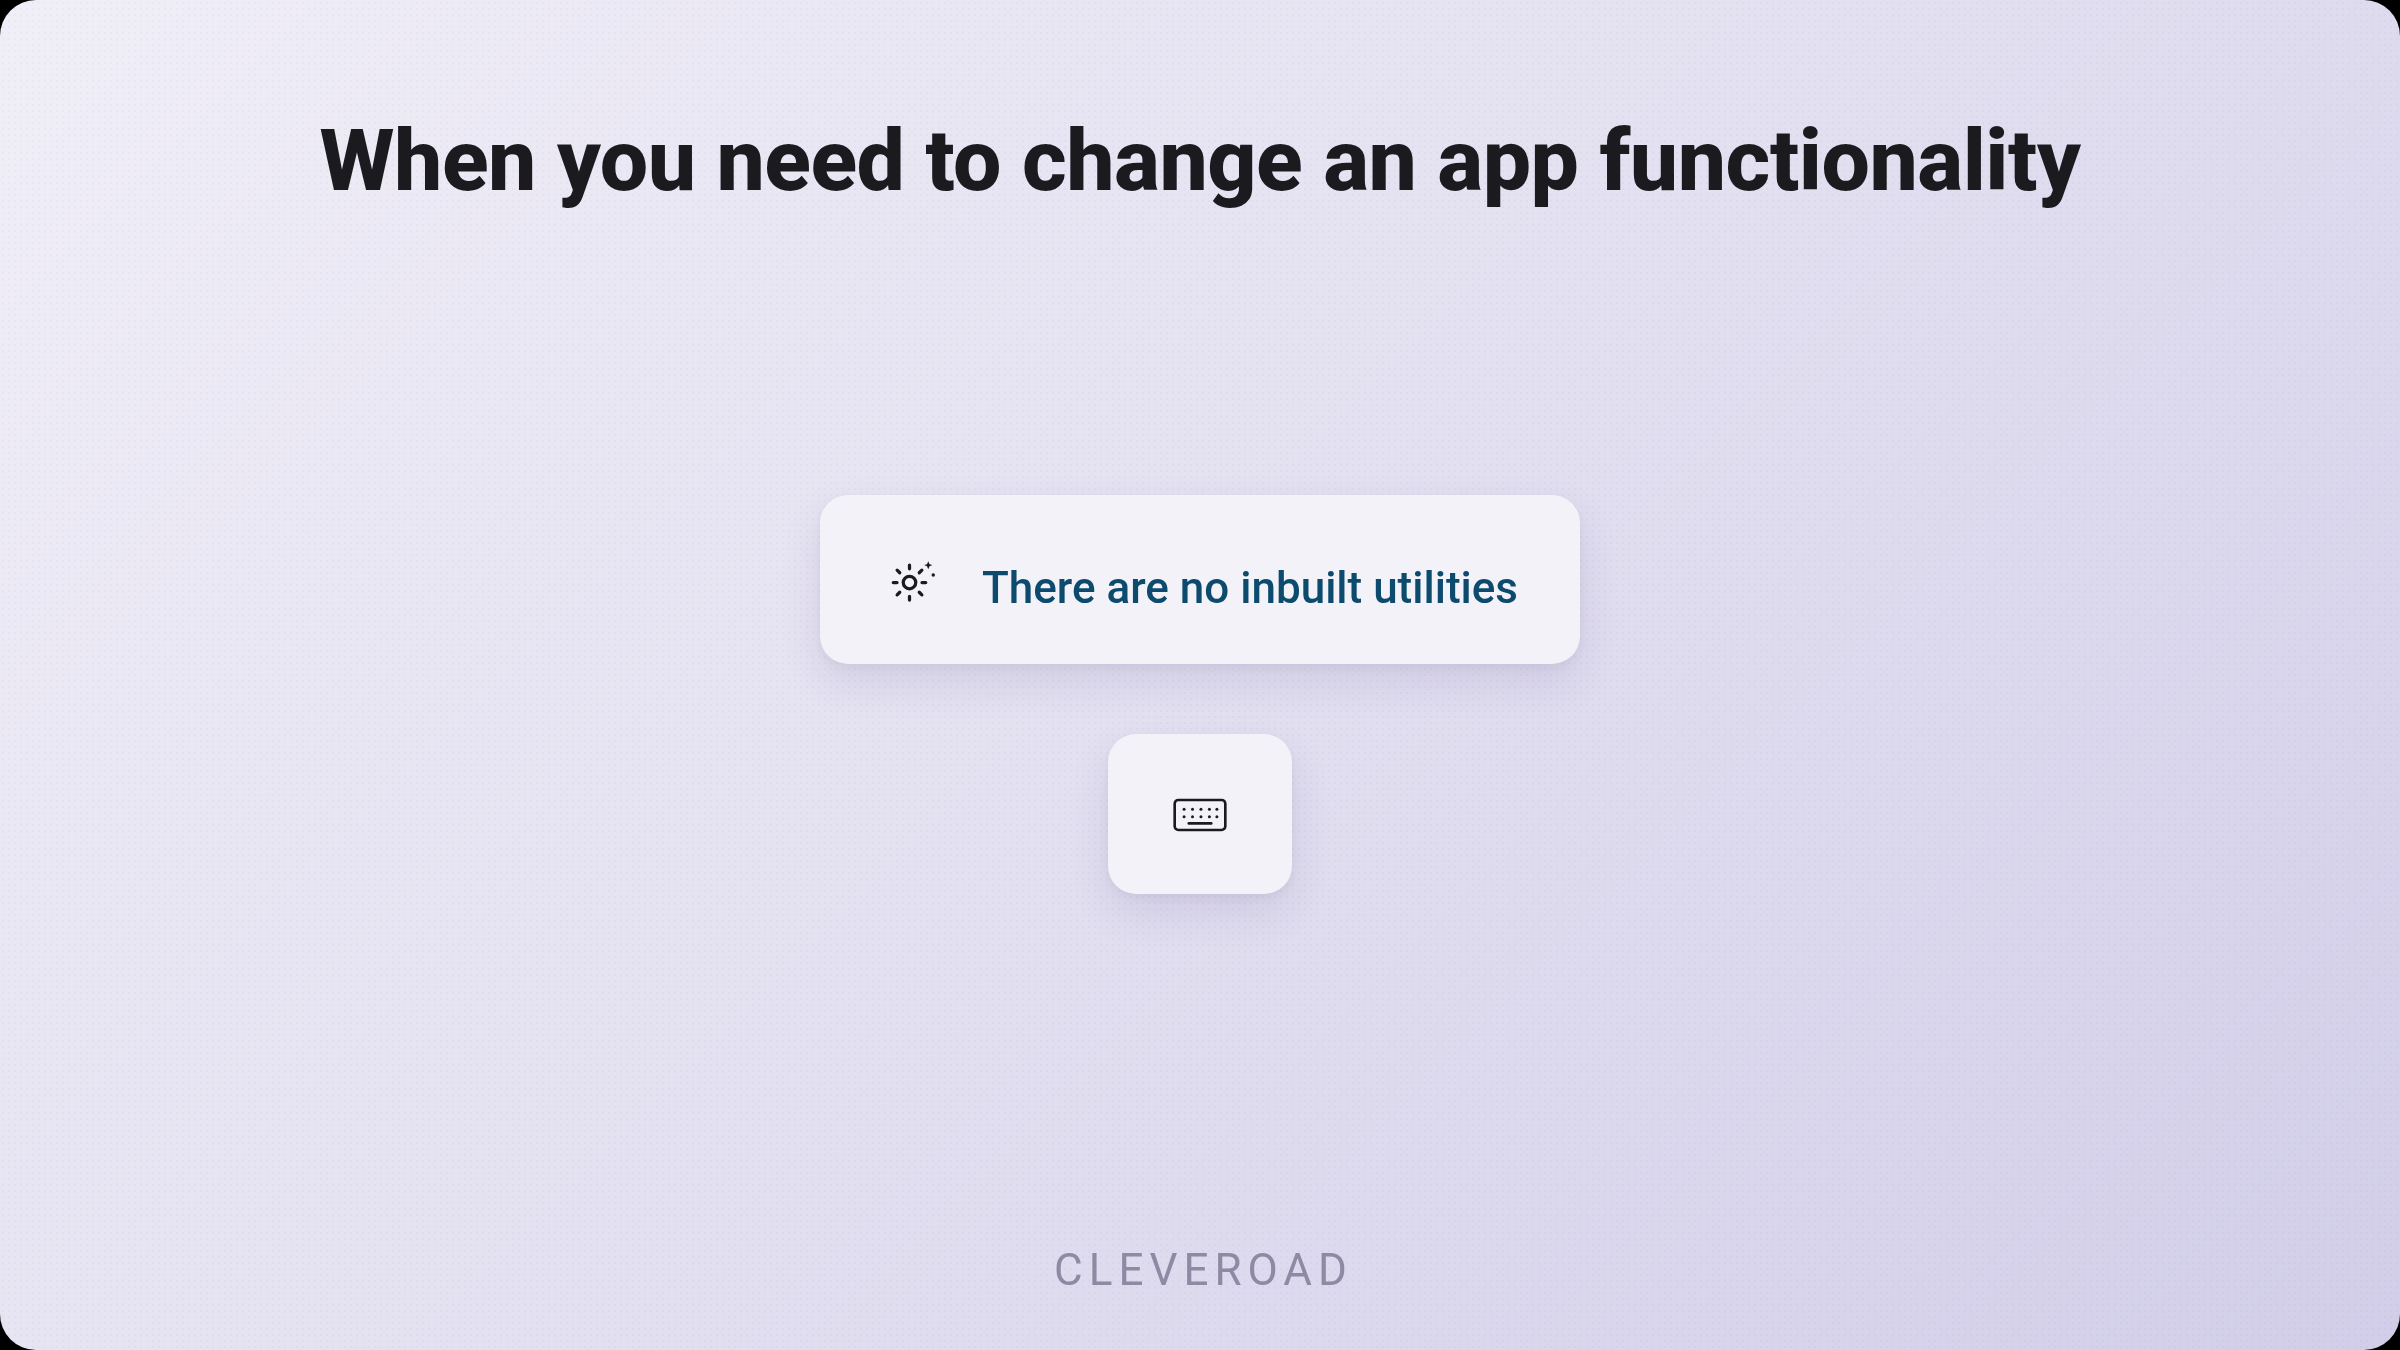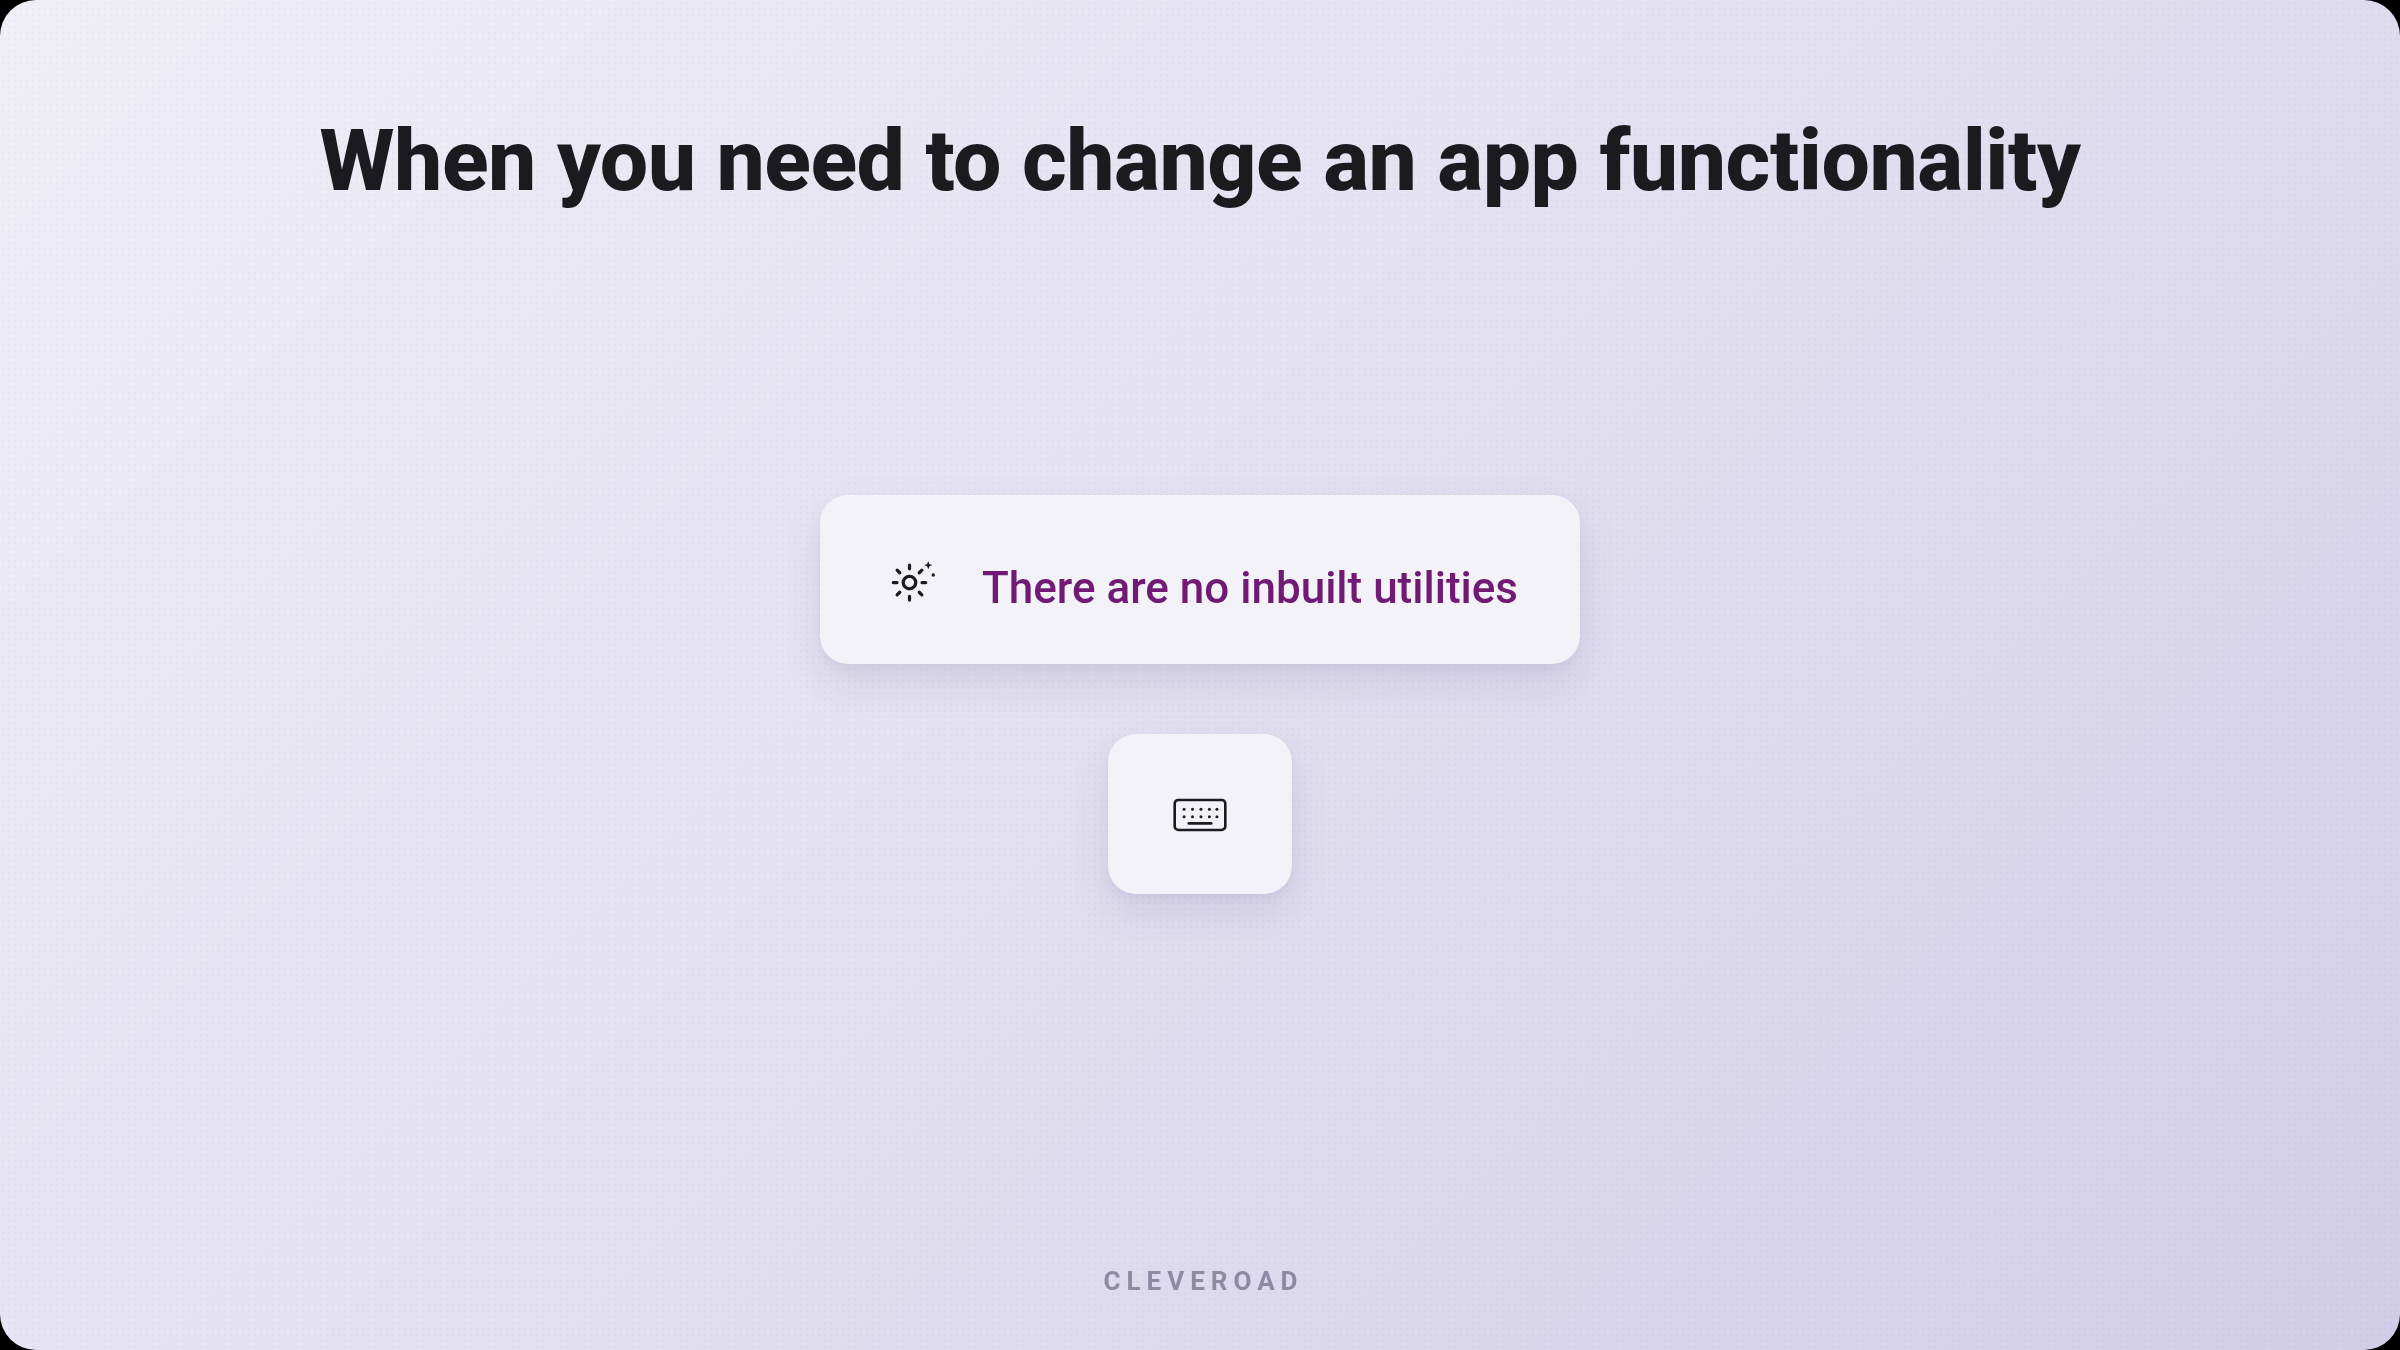--- a/index.html
+++ b/index.html
@@ -69,32 +69,32 @@
     height: 60px;
     display: flex;
     align-items: center;
     justify-content: center;
     flex-shrink: 0;
   }
   .card .icon svg { display: block; }
   .card .label {
     font-size: 44px;
     font-weight: 500;
-    color: #701a75;
+    color: #0c4a6e;
     white-space: nowrap;
     margin-top: 17px;
   }
   .footer-brand {
     position: absolute;
     bottom: 54px;
     left: 7px;
     right: 0;
     text-align: center;
-    font-size: 26px;
-    font-weight: 700;
+    font-size: 44px;
+    font-weight: 400;
     letter-spacing: 6px;
     color: #8d8aa3;
   }
   
   .fit {
     width: 2400px;
     height: 1350px;
     transform: scale(var(--s,1));
     transform-origin: center center;
   }

